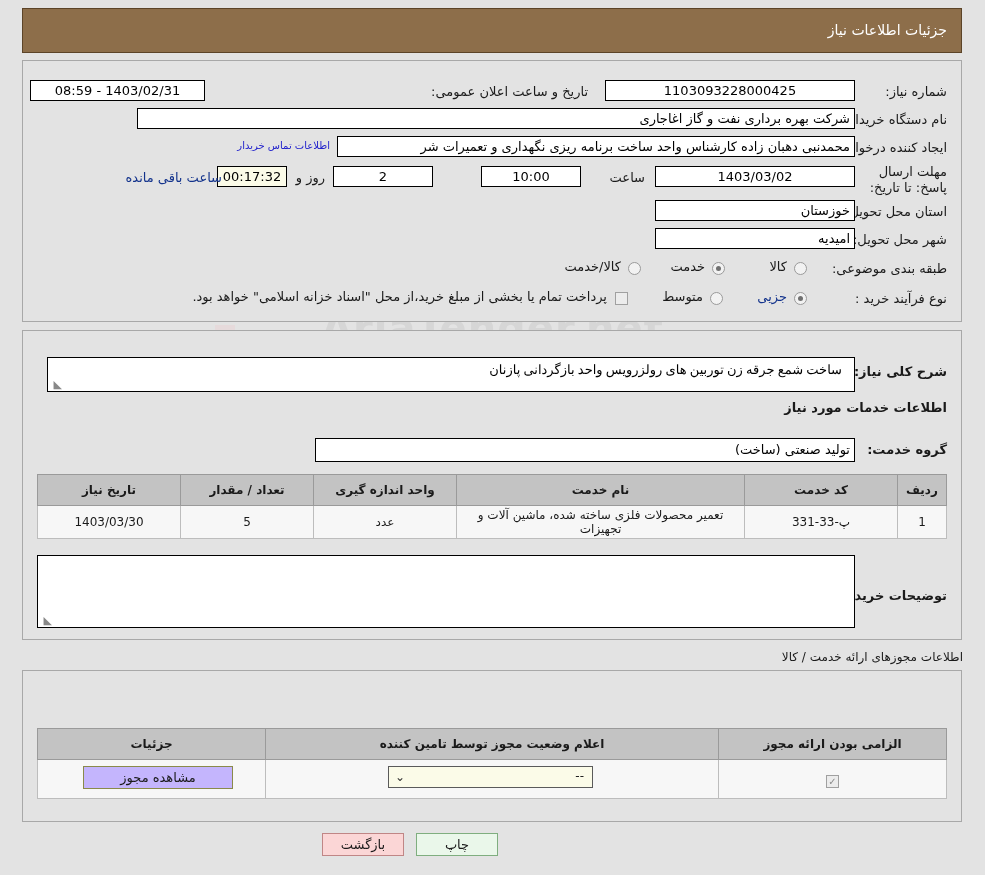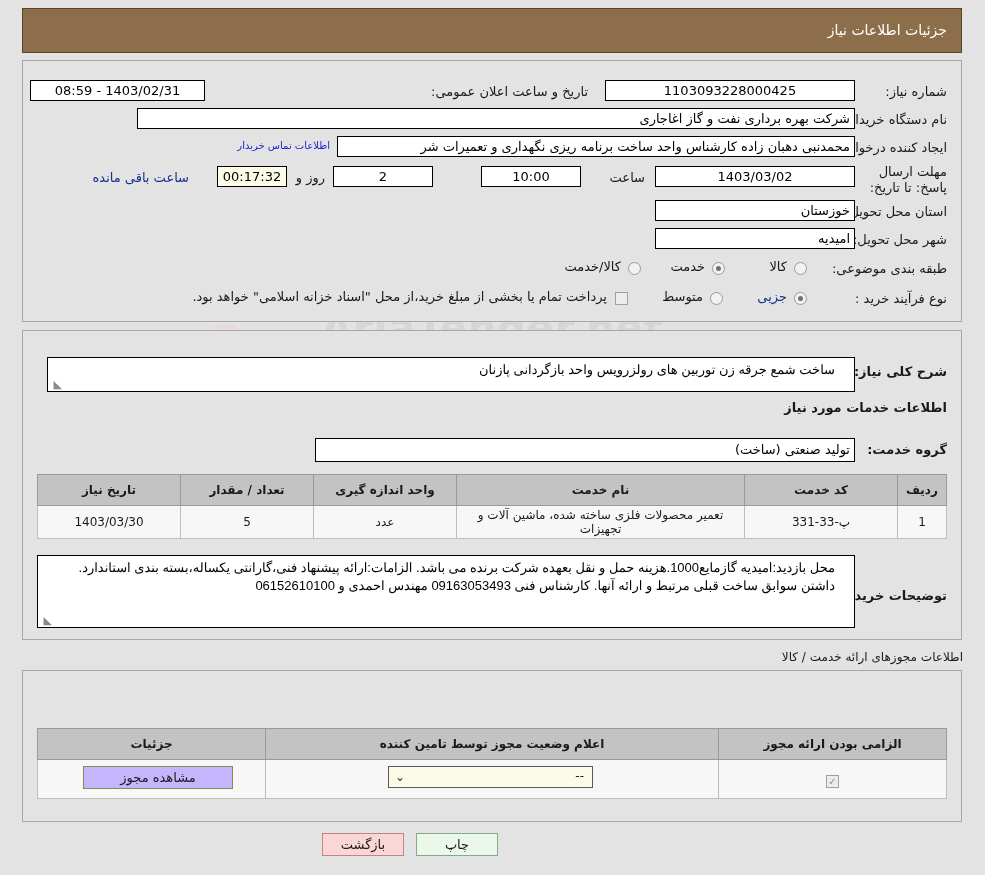--- a/index.html
+++ b/index.html
@@ -174,22 +174,22 @@
   }
 
   
   .ta {
     position: absolute;
     background: #ffffff;
     border: 1px solid #000;
     box-sizing: border-box;
     font-size: 13px;
     color: #000;
-    font-family: Liberation Sans, sans-serif;
-    padding: 3px 19px;
+    font-family: Liberation Serif, serif;
+    padding: 3px 12px;
     line-height: 18px;
     overflow: hidden;
     text-align: right;
     z-index: 4;
   }
   .ta .grip {
     position: absolute;
     left: 2px; bottom: 1px;
     width: 12px; height: 12px;
     color: #888;
@@ -304,21 +304,21 @@
   <div class="fld right" style="right:130px; top:136px; width:518px;">محمدنبی دهبان زاده کارشناس واحد ساخت برنامه ریزی نگهداری  و تعمیرات شر</div>
   <a class="link" style="right:655px; top:140px;">اطلاعات تماس خریدار</a>
 
   <div class="lbl" style="right:38px; top:164px; width:85px; text-align:right; line-height:16px; white-space:normal;">مهلت ارسال پاسخ: تا تاریخ:</div>
   <div class="fld center" style="right:130px; top:166px; width:200px;">1403/03/02</div>
   <div class="lbl" style="right:340px; top:170px;">ساعت</div>
   <div class="fld center" style="right:404px; top:166px; width:100px;">10:00</div>
   <div class="fld center" style="right:552px; top:166px; width:100px;">2</div>
   <div class="lbl" style="right:660px; top:170px;">روز و</div>
   <div class="fld cream center" style="right:698px; top:166px; width:70px;">00:17:32</div>
-  <div class="lbl blue" style="right:796px; top:170px;">ساعت باقی مانده</div>
+  <div class="lbl blue" style="right:763px; top:170px;">ساعت باقی مانده</div>
 
   <div class="lbl" style="right:38px; top:204px;">استان محل تحویل:</div>
   <div class="fld right" style="right:130px; top:200px; width:200px;">خوزستان</div>
 
   <div class="lbl" style="right:38px; top:232px;">شهر محل تحویل:</div>
   <div class="fld right" style="right:130px; top:228px; width:200px;">امیدیه</div>
 
   <div class="lbl" style="right:38px; top:261px;">طبقه بندی موضوعی:</div>
   <div class="radio" style="right:178px; top:262px;"></div>
   <div class="rlbl" style="right:198px; top:259px;">کالا</div>
@@ -366,21 +366,20 @@
         <td>تعمیر محصولات فلزی ساخته شده، ماشین آلات و تجهیزات</td>
         <td>عدد</td>
         <td>5</td>
         <td>1403/03/30</td>
       </tr>
     </tbody>
   </table>
 
   <div class="lbl bold" style="right:38px; top:588px;">توضیحات خریدار:</div>
   <div class="ta" style="right:130px; top:555px; width:818px; height:73px;">
-    <span>محل بازدید:امیدیه گازمایع1000.هزینه حمل و نقل بعهده شرکت برنده می باشد. الزامات:ارائه پیشنهاد فنی،گارانتی یکساله،بسته بندی استاندارد. داشتن سوابق ساخت  قبلی مرتبط و ارائه آنها. کارشناس فنی 09163053493 مهندس احمدی و 06152610100</span>
     <span class="grip">◣</span>
   </div>
 
   <div class="small-note" style="right:22px; top:650px;">اطلاعات مجوزهای ارائه خدمت / کالا</div>
 
   <div class="panel" style="left:22px; top:670px; width:940px; height:152px;"></div>
 
   <table class="grid" style="right:38px; top:728px; width:910px;">
     <thead>
       <tr>

